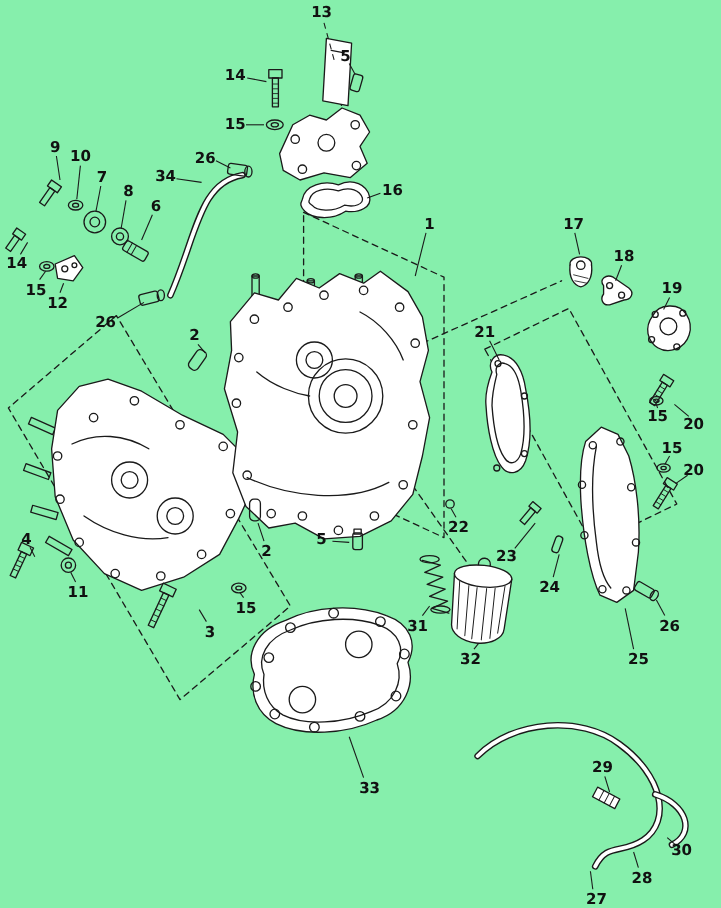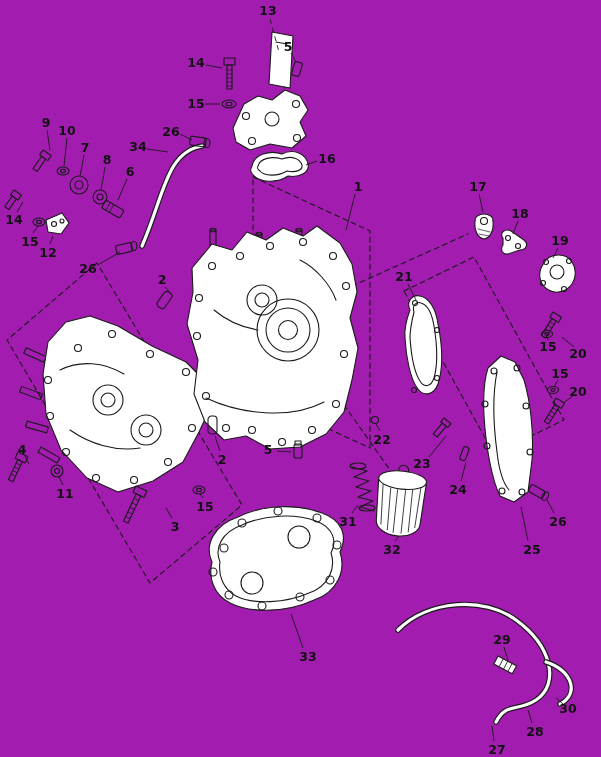--- a/index.html
+++ b/index.html
@@ -1,20 +1,20 @@
 <!DOCTYPE html>
 <html><head>
 <meta charset="utf-8">
 <style>
   html, body { margin: 0; padding: 0; background: #ffffff; }
   .page {
     position: relative;
     width: 601px;
     height: 757px;
-    background: #a21caf;
+    background: #86efac;
     font-family: "DejaVu Sans", sans-serif;
     overflow: hidden;
   }
   svg { display: block; }
   .art {
     stroke: #1a1a1a;
     fill: none;
     stroke-width: 1.1;
     stroke-linejoin: round;
     stroke-linecap: round;

